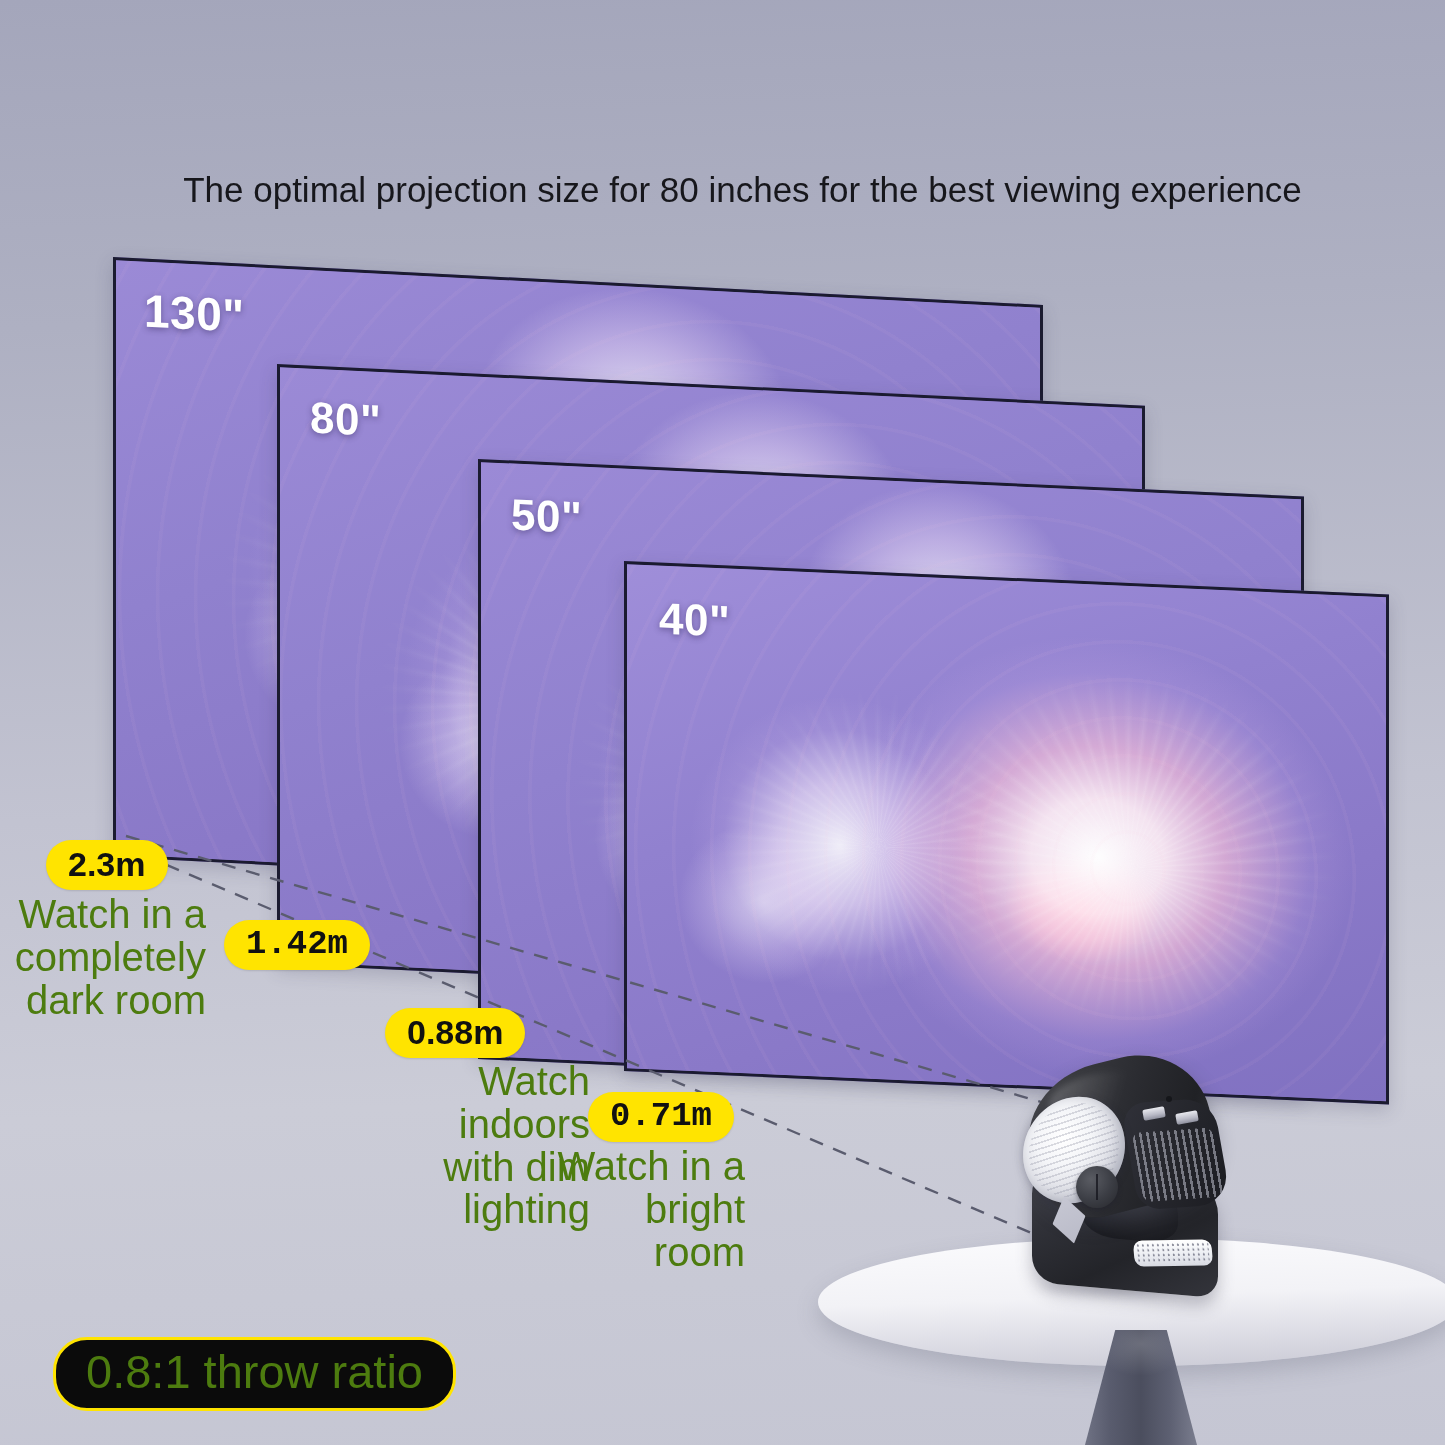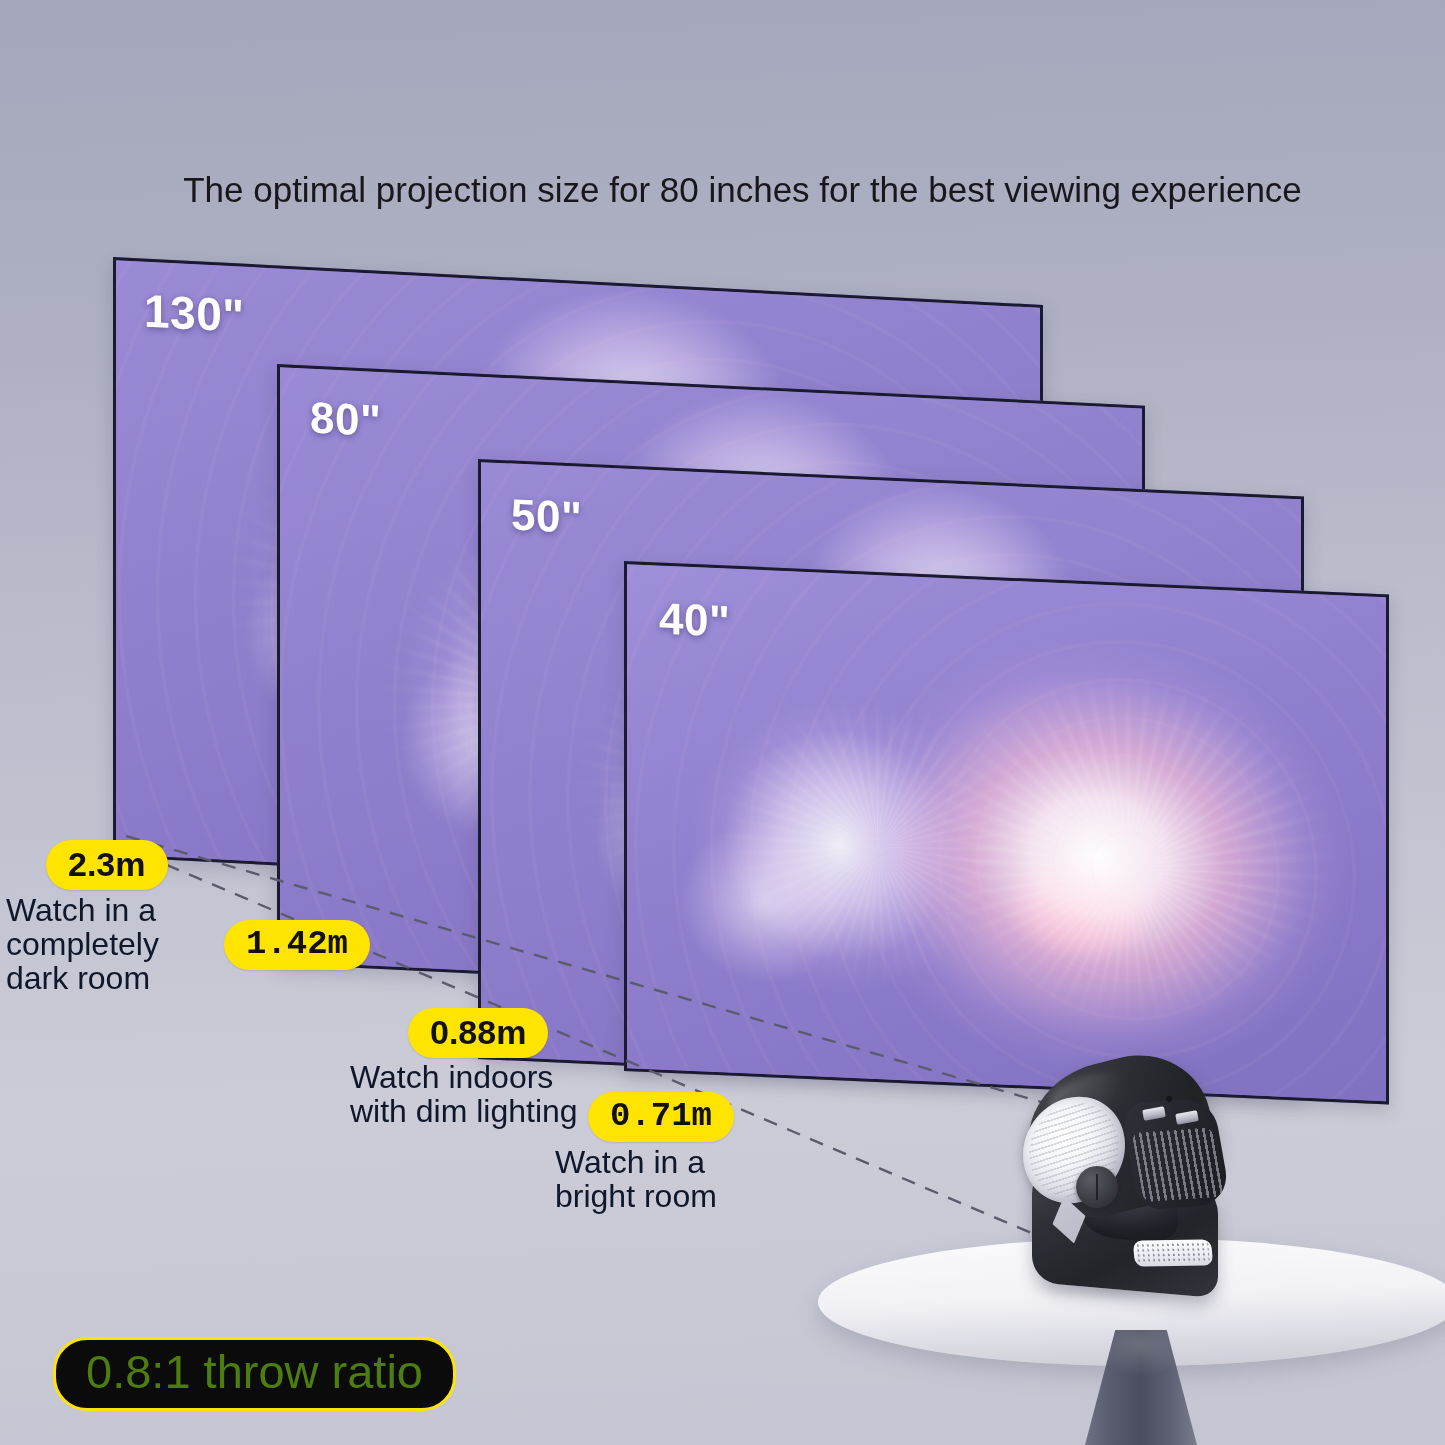--- a/index.html
+++ b/index.html
@@ -112,29 +112,29 @@
   .guides{position:absolute;inset:0;pointer-events:none;}
 
   
   .badge{
     position:absolute;background:#ffe400;color:#111;
     border-radius:40px;font-weight:700;text-align:center;
     padding:7px 22px 9px;font-size:34px;line-height:1;
     white-space:nowrap;box-shadow:0 1px 2px rgba(0,0,0,.12);
   }
   .caption{
-    position:absolute;color:#0f172a;font-size:32px;line-height:1.07;
-    text-align:left;white-space:pre-line;font-weight:400;
+    position:absolute;color:#4d7c0f;font-size:40px;line-height:1.07;
+    text-align:right;white-space:pre-line;font-weight:400;
   }
 
   #badge-0{left:46px;top:840px;}
   #cap-0  {left:6px;top:893px;width:200px;}
   #badge-1{left:224px;top:920px;font-family:Liberation Mono, monospace;}
   #cap-1  {left:155px;top:972px;width:225px;}
-  #badge-2{left:408px;top:1008px;}
+  #badge-2{left:385px;top:1008px;}
   #cap-2  {left:350px;top:1060px;width:240px;}
   #badge-3{left:588px;top:1092px;font-family:Liberation Mono, monospace;}
   #cap-3  {left:555px;top:1145px;width:190px;}
 
   
   .throw-pill{
     position:absolute;left:53px;top:1337px;
     background:#0b0b0b;border:3px solid #ffe400;border-radius:34px;
     color:#4d7c0f;font-size:47px;font-weight:400;
     padding:8px 30px 13px;white-space:nowrap;line-height:1;

